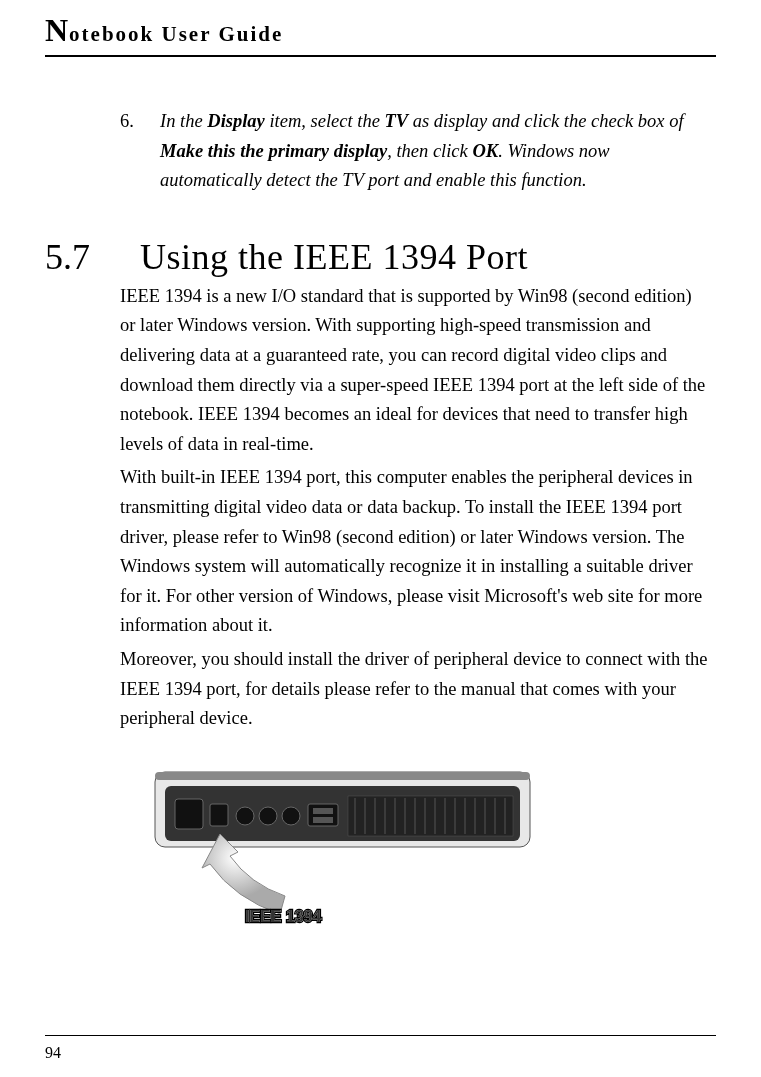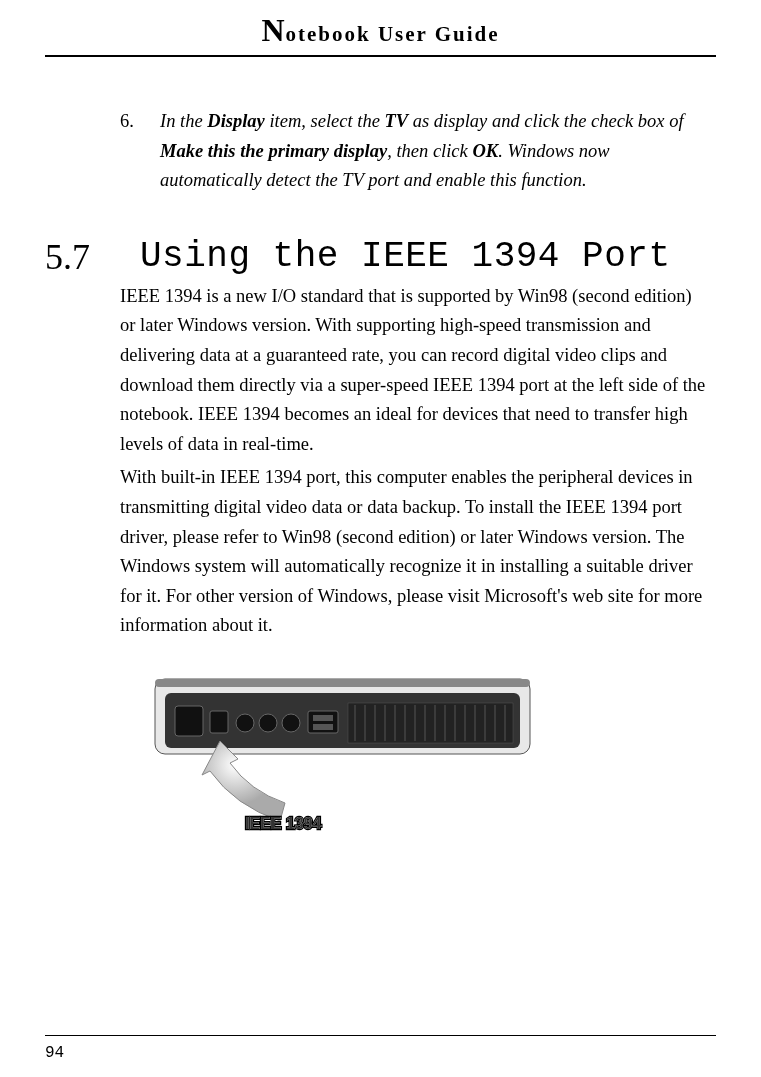--- a/index.html
+++ b/index.html
@@ -17,21 +17,20 @@
     padding: 0 45px 0 45px;
   }
   .header {
     font-family: Georgia, serif;
     font-weight: bold;
     font-size: 21px;
     letter-spacing: 2px;
     padding-top: 12px;
     padding-bottom: 6px;
     border-bottom: 2px solid #000;
-    text-align: center;
   }
   .header .big {
     font-size: 32px;
     letter-spacing: 1px;
   }
   .content {
     padding-left: 75px;
     padding-right: 5px;
   }
   .list-item {
@@ -43,34 +42,34 @@
   .list-num {
     width: 40px;
     flex: 0 0 40px;
   }
   .list-text {
     flex: 1;
     font-style: italic;
   }
   .section-row {
     display: flex;
-    align-items: center;
+    align-items: flex-end;
     margin-top: 40px;
     margin-left: -75px;
   }
   .section-num {
     font-family: Georgia, serif;
     font-size: 36px;
     width: 95px;
     flex: 0 0 95px;
     text-align: left;
     padding-left: 0;
   }
   .section-title {
-    font-family: Liberation Mono, monospace;
+    font-family: Liberation Serif, serif;
     font-size: 36px;
     flex: 1;
     letter-spacing: 0.5px;
   }
   .para {
     font-size: 18.5px;
     line-height: 1.6;
     margin-top: 4px;
   }
   .bold { font-weight: bold; }
@@ -82,21 +81,20 @@
     position: absolute;
     bottom: 15px;
     left: 0;
     right: 0;
     padding: 0 45px;
   }
   .footer-line {
     border-top: 1.5px solid #000;
     padding-top: 8px;
     font-size: 16px;
-    font-family: Liberation Mono, monospace;
   }
 </style>
 </head>
 <body>
 
 <div class="page">
   <div class="header">
     <span class="big">N</span><span>otebook User Guide</span>
   </div>
 
@@ -108,20 +106,21 @@
       </div>
     </div>
 
     <div class="section-row">
       <div class="section-num">5.7</div>
       <div class="section-title">Using the IEEE 1394 Port</div>
     </div>
 
     <div class="para">IEEE 1394 is a new I/O standard that is supported by Win98 (second edition) or later Windows version. With supporting high-speed transmission and delivering data at a guaranteed rate, you can record digital video clips and download them directly via a super-speed IEEE 1394 port at the left side of the notebook. IEEE 1394 becomes an ideal for devices that need to transfer high levels of data in real-time.</div>
     <div class="para">With built-in IEEE 1394 port, this computer enables the peripheral devices in transmitting digital video data or data backup. To install the IEEE 1394 port driver, please refer to Win98 (second edition) or later Windows version. The Windows system will automatically recognize it in installing a suitable driver for it. For other version of Windows, please visit Microsoft's web site for more information about it.</div>
+    <div class="para">Moreover, you should install the driver of peripheral device to connect with the IEEE 1394 port, for details please refer to the manual that comes with your peripheral device.</div>
 
     <div class="figure">
       <svg width="390" height="170" viewBox="0 0 390 170">
 
         <rect x="5" y="8" width="375" height="75" rx="10" fill="#e8e8e8" stroke="#555" stroke-width="1"></rect>
         <rect x="5" y="8" width="375" height="8" rx="4" fill="#888"></rect>
         <rect x="15" y="22" width="355" height="55" rx="6" fill="#333"></rect>
 
         <rect x="25" y="35" width="28" height="30" rx="3" fill="#111" stroke="#666"></rect>
         <rect x="60" y="40" width="18" height="22" rx="2" fill="#111" stroke="#666"></rect>

